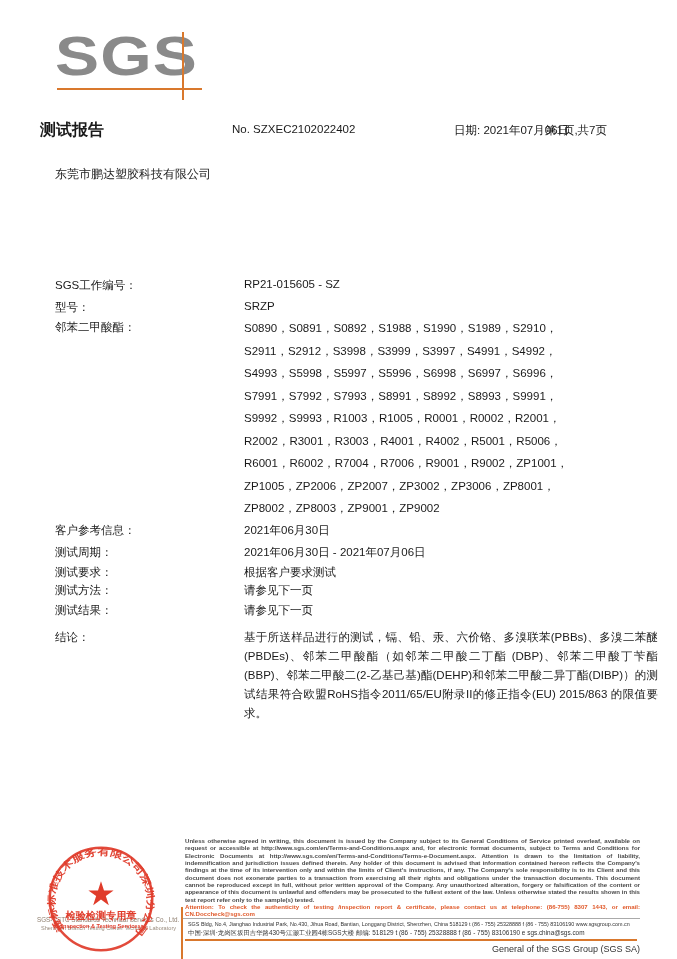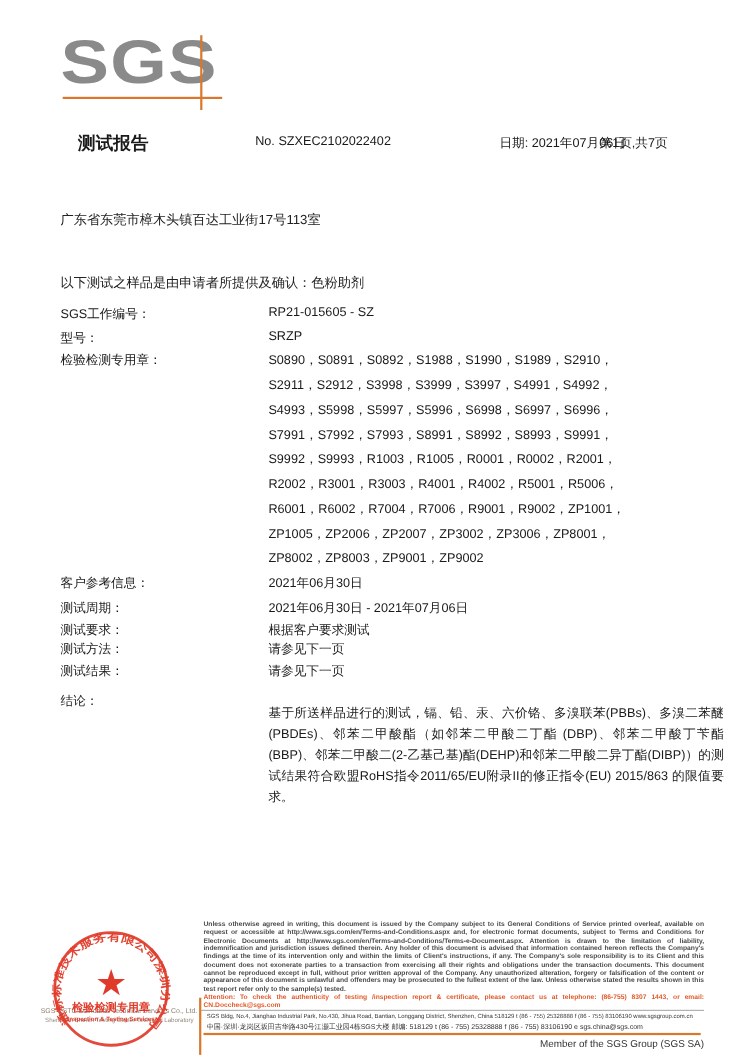--- a/index.html
+++ b/index.html
@@ -7,33 +7,33 @@
   body { font-family:"Liberation Sans", sans-serif; color:#222; }
   #page { position:relative; width:677px; height:959px; background:#ffffff; overflow:hidden; margin:0 auto; }
 
   
   .logo { position:absolute; left:55px; top:26px; font-size:56px; font-weight:700; color:#8a8a8a;
           letter-spacing:1px; transform:scaleX(1.18); transform-origin:left top; line-height:60px; }
   .logo-vline { position:absolute; left:182px; top:32px; width:2px; height:68px; background:#d9782d; }
   .logo-hline { position:absolute; left:57px; top:88px; width:145px; height:2px; background:#d9782d; }
 
   
-  .title      { position:absolute; left:71px;  top:120px; font-size:16px; font-weight:700; color:#1a1a1a; }
+  .title      { position:absolute; left:40px;  top:120px; font-size:16px; font-weight:700; color:#1a1a1a; }
   .report-no  { position:absolute; left:232px; top:123px; font-size:11.5px; color:#1a1a1a; }
   .report-date{ position:absolute; left:410px; top:123px; font-size:11.5px; color:#1a1a1a;margin-left:44px; }
   .report-page{ position:absolute; left:545px; top:123px; font-size:11.5px; color:#1a1a1a; }
 
   .applicant-name    { position:absolute; left:55px; top:166px; font-size:12px; }
   .applicant-address { position:absolute; left:55px; top:192px; font-size:12px; }
   .sample-statement  { position:absolute; left:55px; top:249px; font-size:12px; }
 
   .lbl { position:absolute; left:55px;  font-size:11.5px; color:#1a1a1a;text-align:right; }
   .val { position:absolute; left:244px; font-size:11.5px; color:#1a1a1a; }
   .codes { white-space:pre-line; line-height:22.5px; width:420px; }
-  .conclusion { width:414px; line-height:19px; text-align:justify;margin-top:12px; }
+  .conclusion { width:414px; line-height:19px; text-align:justify; }
 
   
   .stamp { position:absolute; left:43px; top:841px; width:116px; height:116px; z-index:2; }
   .stamp-company { position:absolute; left:37px; top:916px; font-size:6.3px; color:#8d7d6d; z-index:1; width:150px; }
   .stamp-branch  { position:absolute; left:41px; top:925px; font-size:5.6px; color:#9a8c7e; z-index:1; width:150px; }
 
   .disclaimer { position:absolute; left:185px; top:837px; width:455px; font-size:6.1px; line-height:7.35px;
                 color:#4a4a4a; font-weight:700; text-align:justify; }
   .attention  { position:absolute; left:185px; top:903px; width:455px; font-size:6.1px; line-height:7.35px;
                 color:#e0592a; font-weight:700; text-align:justify; }
@@ -51,31 +51,30 @@
 
   <div class="logo">SGS</div>
   <div class="logo-vline"></div>
   <div class="logo-hline"></div>
 
   <div class="title">测试报告</div>
   <div class="report-no">No. SZXEC2102022402</div>
   <div class="report-date">日期: 2021年07月06日</div>
   <div class="report-page">第1页,共7页</div>
 
-  <div class="applicant-address">广东省东莞市樟木头镇百达工业街17号113室</div>
+  <div class="applicant-name">东莞市鹏达塑胶科技有限公司</div>
 
-  <div class="sample-statement">以下测试之样品是由申请者所提供及确认：色粉助剂</div>
 
   <div class="lbl" style="top:278px">SGS工作编号：</div>
   <div class="val" style="top:278px">RP21-015605 - SZ</div>
 
   <div class="lbl" style="top:300px">型号：</div>
   <div class="val" style="top:300px">SRZP</div>
 
-  <div class="lbl" style="top:320px">检验检测专用章：</div>
+  <div class="lbl" style="top:320px">邻苯二甲酸酯：</div>
   <div class="val codes" style="top:317px">S0890，S0891，S0892，S1988，S1990，S1989，S2910，
 S2911，S2912，S3998，S3999，S3997，S4991，S4992，
 S4993，S5998，S5997，S5996，S6998，S6997，S6996，
 S7991，S7992，S7993，S8991，S8992，S8993，S9991，
 S9992，S9993，R1003，R1005，R0001，R0002，R2001，
 R2002，R3001，R3003，R4001，R4002，R5001，R5006，
 R6001，R6002，R7004，R7006，R9001，R9002，ZP1001，
 ZP1005，ZP2006，ZP2007，ZP3002，ZP3006，ZP8001，
 ZP8002，ZP8003，ZP9001，ZP9002</div>
 
@@ -112,15 +111,15 @@
   <div class="stamp-company">SGS-CSTC Standards Technical Services Co., Ltd.</div>
   <div class="stamp-branch">Shenzhen Branch Testing Center Technical Laboratory</div>
 
   <div class="disclaimer">Unless otherwise agreed in writing, this document is issued by the Company subject to its General Conditions of Service printed overleaf, available on request or accessible at http://www.sgs.com/en/Terms-and-Conditions.aspx and, for electronic format documents, subject to Terms and Conditions for Electronic Documents at http://www.sgs.com/en/Terms-and-Conditions/Terms-e-Document.aspx. Attention is drawn to the limitation of liability, indemnification and jurisdiction issues defined therein. Any holder of this document is advised that information contained hereon reflects the Company's findings at the time of its intervention only and within the limits of Client's instructions, if any. The Company's sole responsibility is to its Client and this document does not exonerate parties to a transaction from exercising all their rights and obligations under the transaction documents. This document cannot be reproduced except in full, without prior written approval of the Company. Any unauthorized alteration, forgery or falsification of the content or appearance of this document is unlawful and offenders may be prosecuted to the fullest extent of the law. Unless otherwise stated the results shown in this test report refer only to the sample(s) tested.</div>
   <div class="attention">Attention: To check the authenticity of testing /inspection report &amp; certificate, please contact us at telephone: (86-755) 8307 1443, or email: CN.Doccheck@sgs.com</div>
   <div class="addr-divider"></div>
   <div class="addr1">SGS Bldg, No.4, Jianghao Industrial Park, No.430, Jihua Road, Bantian, Longgang District, Shenzhen, China  518129    t (86 - 755) 25328888    f (86 - 755) 83106190    www.sgsgroup.com.cn</div>
   <div class="addr2">中国·深圳·龙岗区坂田吉华路430号江灏工业园4栋SGS大楼    邮编: 518129    t (86 - 755) 25328888    f (86 - 755) 83106190    e sgs.china@sgs.com</div>
   <div class="footer-orange-hline"></div>
   <div class="footer-orange-vline"></div>
-  <div class="member">Member of the SGS Group (SGS SA)</div>
+  <div class="member">General of the SGS Group (SGS SA)</div>
 
 </div>
 
 </body></html>

